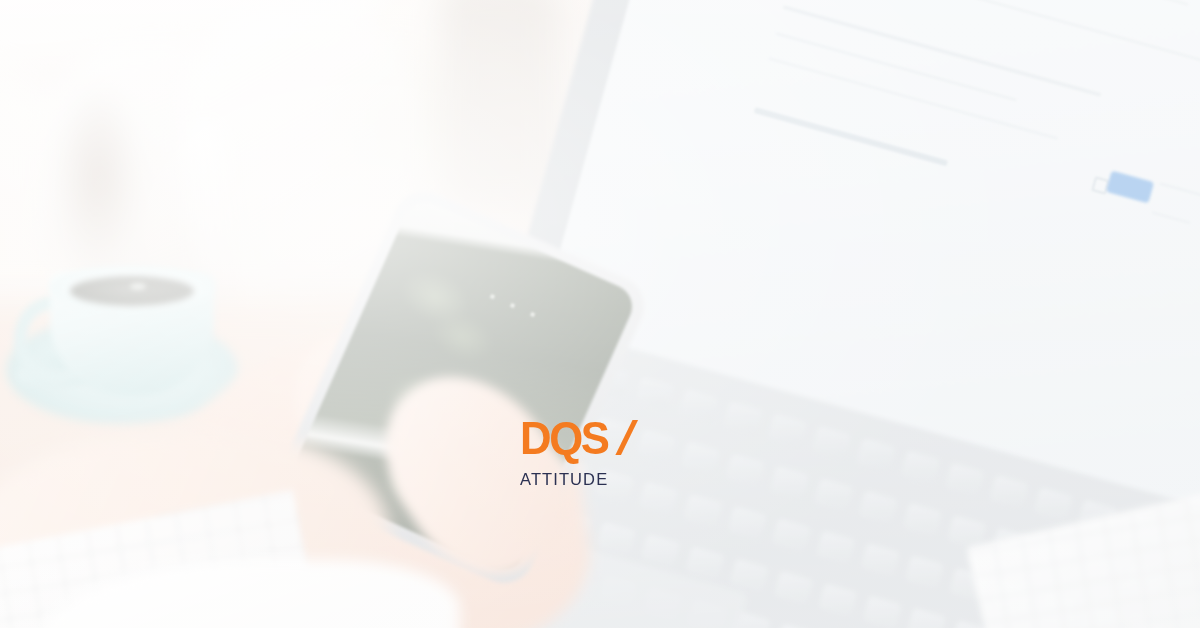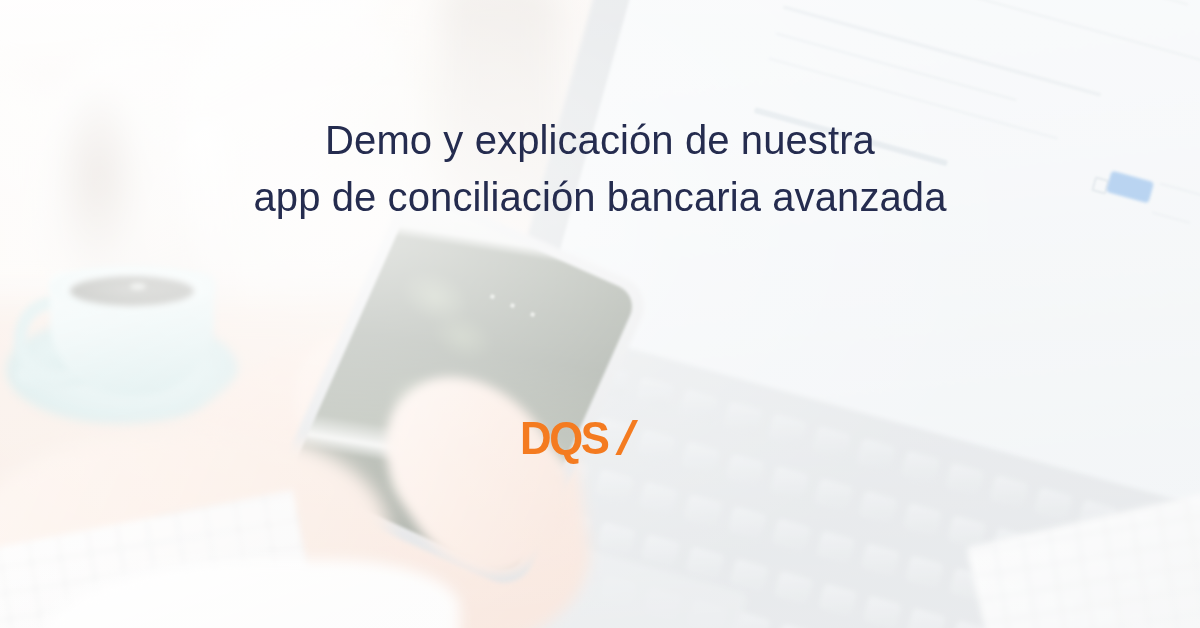--- a/index.html
+++ b/index.html
@@ -453,28 +453,25 @@
     <div class="hand-fore"></div>
 
     <div class="kb-white"></div>
     <div class="paper-bl"></div>
     <div class="kb-br"></div>
   </div>
 
   <div class="wash"></div>
 
   <div class="content">
-    <p class="subline">
-      <span class="sub-l1">Demo y explicación de nuestra</span>
-      <span class="sub-l2">app de conciliación bancaria avanzada</span>
-    </p>
   </div>
 
   <div class="logo">
     <div class="logo-mark">
       <span class="logo-dqs">DQS</span>
       <span class="logo-slash">/</span>
     </div>
     <div class="logo-tag">
+      <span>ATTITUDE</span>
     </div>
   </div>
 
 </div>
 
 </body></html>

